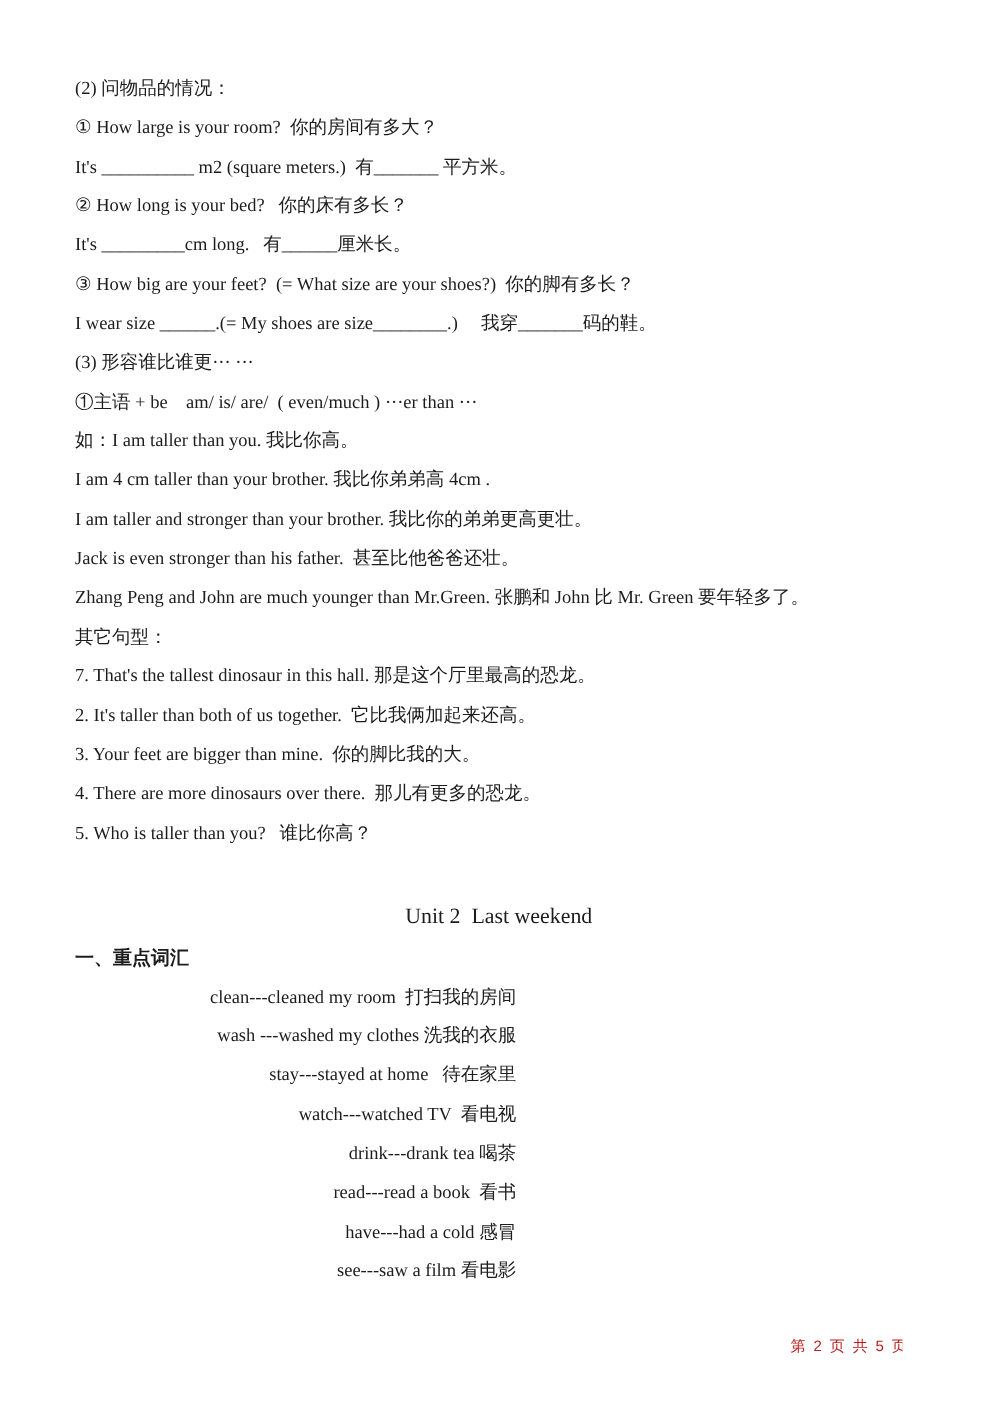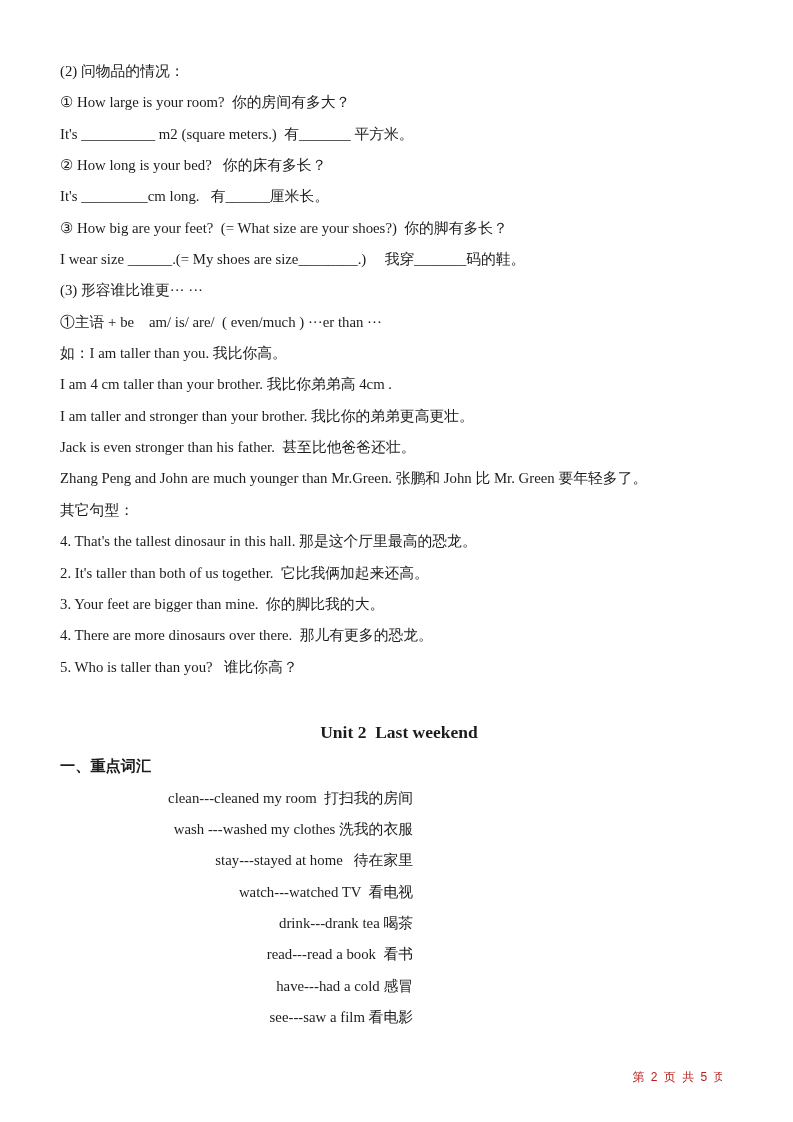--- a/index.html
+++ b/index.html
@@ -22,21 +22,21 @@
   }
   .line {
     margin: 0;
     font-size: 14.8px;
     line-height: 31.35px;
     white-space: pre-wrap;
   }
   .unit-title {
     margin: 34px 0 0 0;
     text-align: center;
-    font-weight: bold;
+    font-weight: normal;
     font-size: 17.5px;
     line-height: 31px;
     white-space: pre-wrap;
   }
   .section-heading {
     margin: 3px 0 0 0;
     font-family: Liberation Mono, monospace;
     font-weight: bold;
     font-size: 15.2px;
     line-height: 32px;
@@ -88,21 +88,21 @@
     <p class="line">③ How big are your feet?  (= What size are your shoes?)  你的脚有多长？</p>
     <p class="line">I wear size ______.(= My shoes are size________.)     我穿_______码的鞋。</p>
     <p class="line">(3) 形容谁比谁更··· ···</p>
     <p class="line">①主语 + be    am/ is/ are/  ( even/much ) ···er than ···</p>
     <p class="line">如：I am taller than you. 我比你高。</p>
     <p class="line">I am 4 cm taller than your brother. 我比你弟弟高 4cm .</p>
     <p class="line">I am taller and stronger than your brother. 我比你的弟弟更高更壮。</p>
     <p class="line">Jack is even stronger than his father.  甚至比他爸爸还壮。</p>
     <p class="line">Zhang Peng and John are much younger than Mr.Green. 张鹏和 John 比 Mr. Green 要年轻多了。</p>
     <p class="line">其它句型：</p>
-    <p class="line">4. That's the tallest dinosaur in this hall. 那是这个厅里最高的恐龙。</p>
+    <p class="line">7. That's the tallest dinosaur in this hall. 那是这个厅里最高的恐龙。</p>
     <p class="line">2. It's taller than both of us together.  它比我俩加起来还高。</p>
     <p class="line">3. Your feet are bigger than mine.  你的脚比我的大。</p>
     <p class="line">4. There are more dinosaurs over there.  那儿有更多的恐龙。</p>
     <p class="line">5. Who is taller than you?   谁比你高？</p>
 
     <h1 class="unit-title">Unit 2  Last weekend</h1>
 
     <h2 class="section-heading">一、重点词汇</h2>
 
     <div class="vocab">

